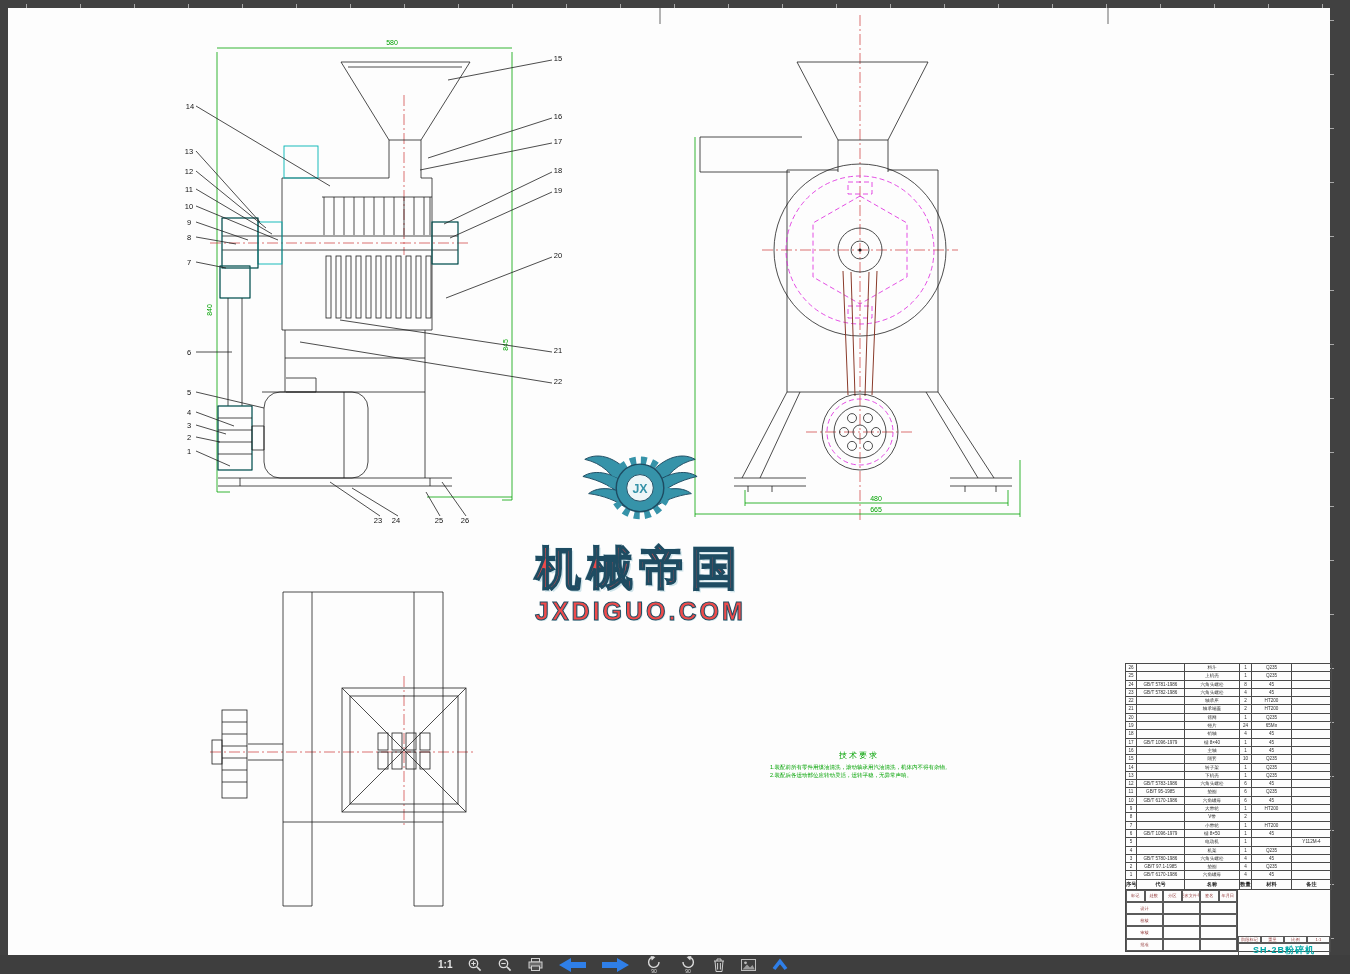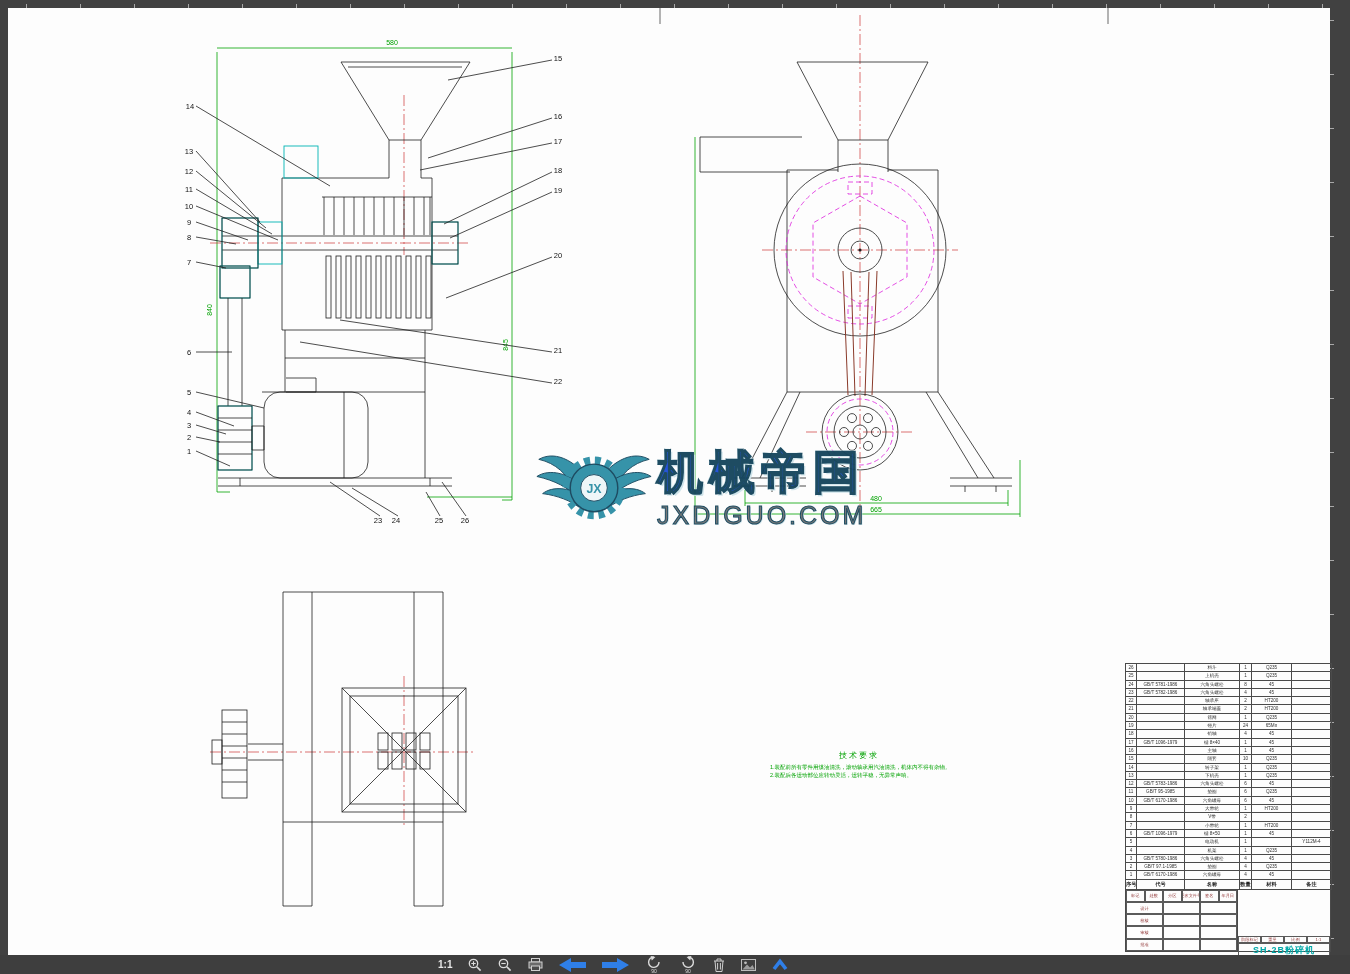--- a/index.html
+++ b/index.html
@@ -26,25 +26,25 @@
   .gt  { fill:#00a200; font-size:7px; text-anchor:middle; }
   .m   { stroke:#dd22dd; stroke-width:0.8; fill:none; }
   .dash{ stroke-dasharray:5 3; }
   .cl  { stroke:#cc3333; stroke-width:0.7; fill:none; stroke-dasharray:11 3 2 3; }
   .belt{ stroke:#8a3a2a; stroke-width:1; fill:none; }
   .ct  { fill:#111; font-size:7.5px; text-anchor:middle; }
   .sheetmark { stroke:#9a9a9a; stroke-width:1.5; fill:none; }
 
   
   .watermark { position:absolute; left:527px; top:430px; display:flex; align-items:center; gap:4px;
-               opacity:0.96; pointer-events:none; }
+               opacity:0.96; pointer-events:none;flex-direction:column; }
   .wm-text { display:flex; flex-direction:column; align-items:flex-start; }
-  .wm-brand { font-size:46px; font-weight:bold; letter-spacing:6px; color:#1d4ed8;
+  .wm-brand { font-size:46px; font-weight:bold; letter-spacing:6px; color:#ef4444;
               -webkit-text-stroke:1.5px #15455c; text-shadow:2px 2px 0 #cfe4ea, -1px -1px 0 #cfe4ea; }
-  .wm-site  { font-size:25px; font-weight:normal; letter-spacing:3px; color:#737373;
+  .wm-site  { font-size:25px; font-weight:bold; letter-spacing:3px; color:#ef4444;
               -webkit-text-stroke:1px #15455c; text-shadow:1px 1px 0 #cfe4ea; margin-top:-3px; }
 
   
   .technotes { position:absolute; left:762px; top:742px; width:178px; color:#00a200; }
   .technotes .tn-title { font-size:8px; text-align:center; margin-bottom:2px; letter-spacing:2px; }
   .technotes .tn-line { font-size:5.5px; line-height:1.5; white-space:nowrap; overflow:hidden; }
 
   
   .bom { position:absolute; left:1117px; top:655px; width:206px; }
   .bom table { width:206px; border-collapse:collapse; table-layout:fixed; }

